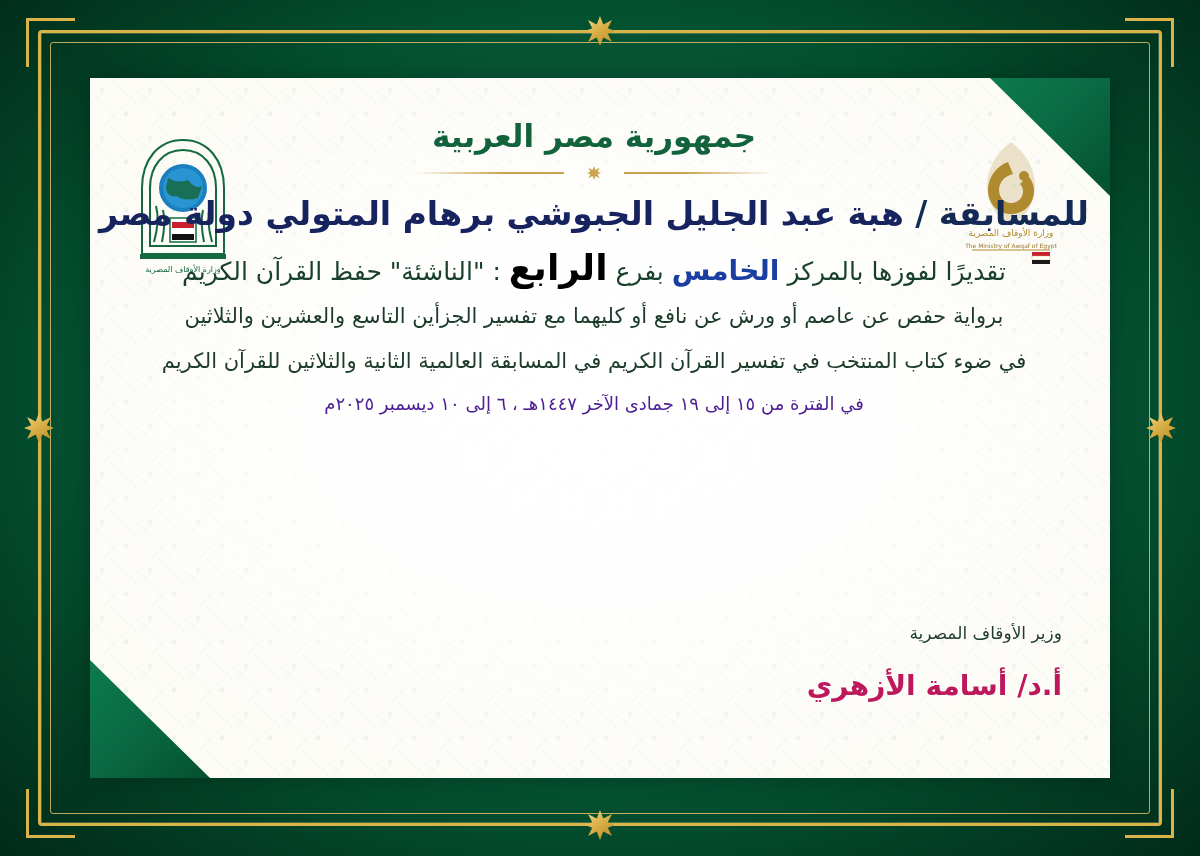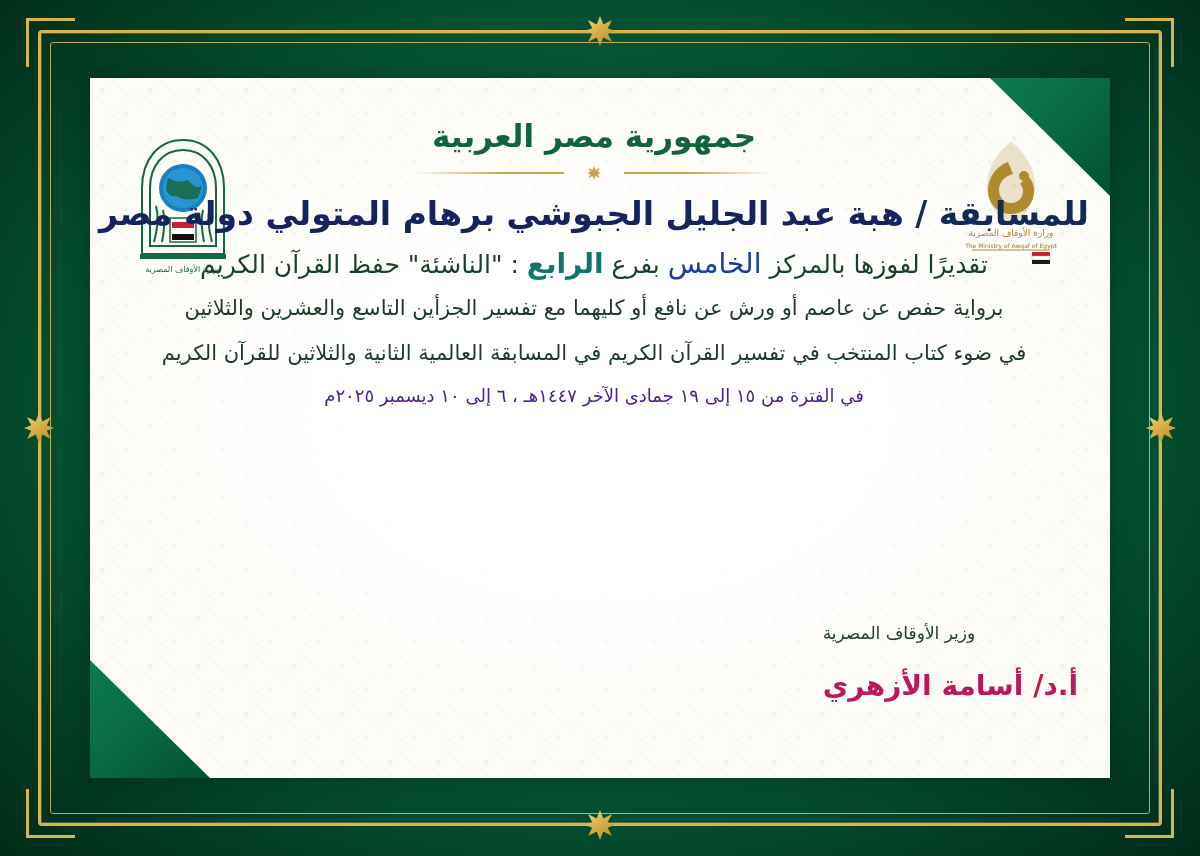--- a/index.html
+++ b/index.html
@@ -204,48 +204,48 @@
   .line-name .label { color: #132a55; }
   .line-name .country { color: #16235e; }
 
   .line-rank {
     margin-top: 14px;
     font-size: 25px;
     color: #173f2c;
   }
   .line-rank .highlight {
     color: #1b3fa0;
-    font-weight: normal;
+    font-weight: bold;
     font-size: 28px;
   }
   .line-rank .branch {
-    color: #0f766e;
-    font-weight: bold;
-    font-size: 28px;
+    color: #000000;
+    font-weight: bold;
+    font-size: 36px;
   }
 
   .line-detail {
     margin-top: 13px;
     font-size: 21px;
     color: #1d3b2c;
     line-height: 1.5;
   }
 
   .line-period {
     margin-top: 16px;
     font-size: 18px;
     color: #4c1d95;
   }
 
   
   .sig-block {
     position: absolute;
-    right: 32px;
+    right: 48px;
     bottom: 76px;
-    text-align: left;
+    text-align: right;
     direction: rtl;
   }
   .sig-title {
     font-size: 17px;
     color: #1d3b2c;
   }
   .sig-name {
     margin-top: 26px;
     font-size: 28px;
     color: #be185d;

